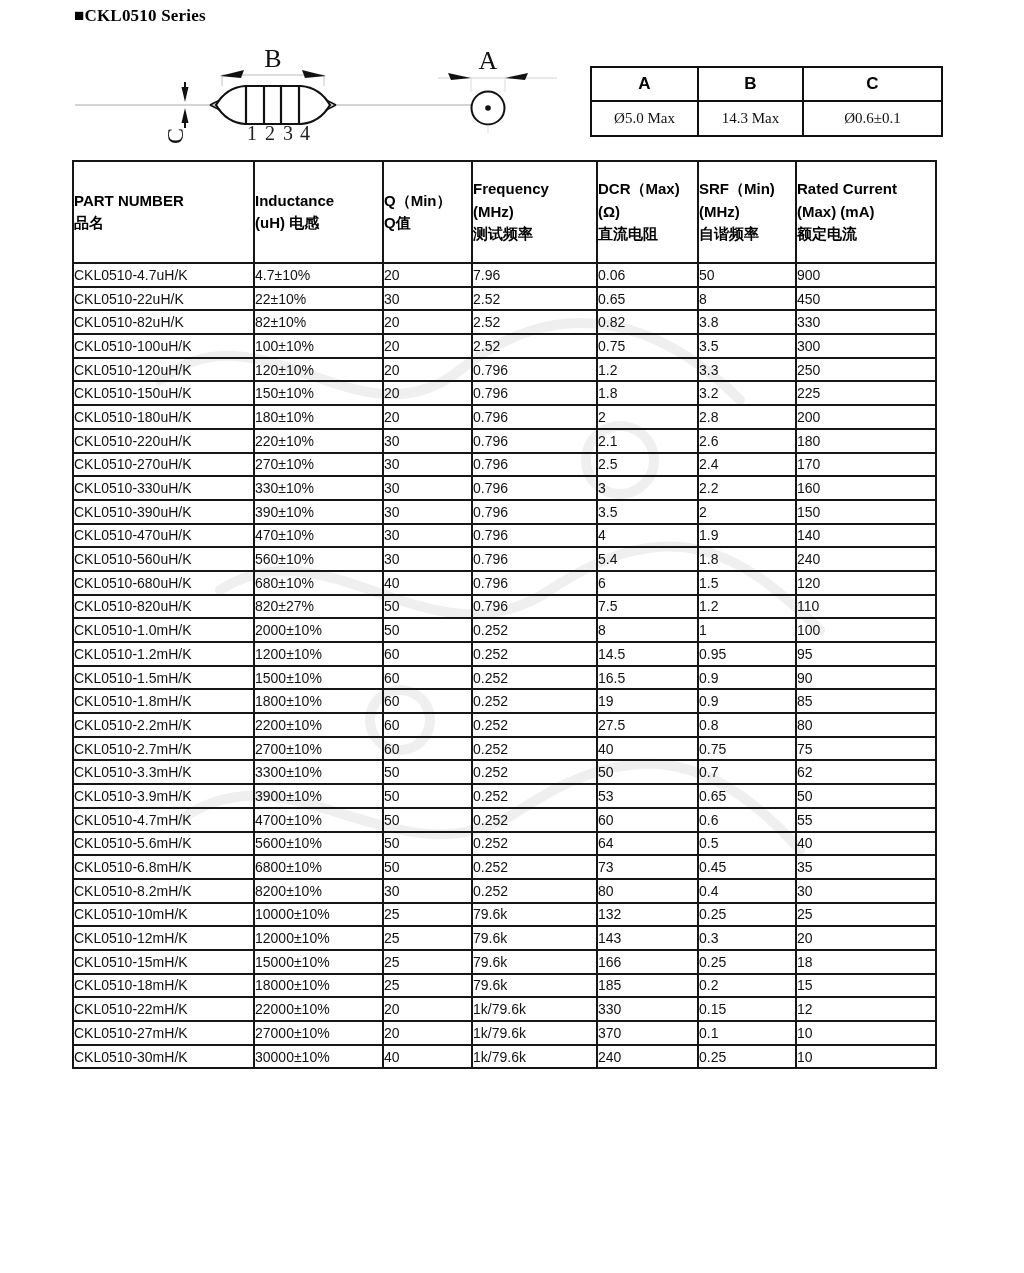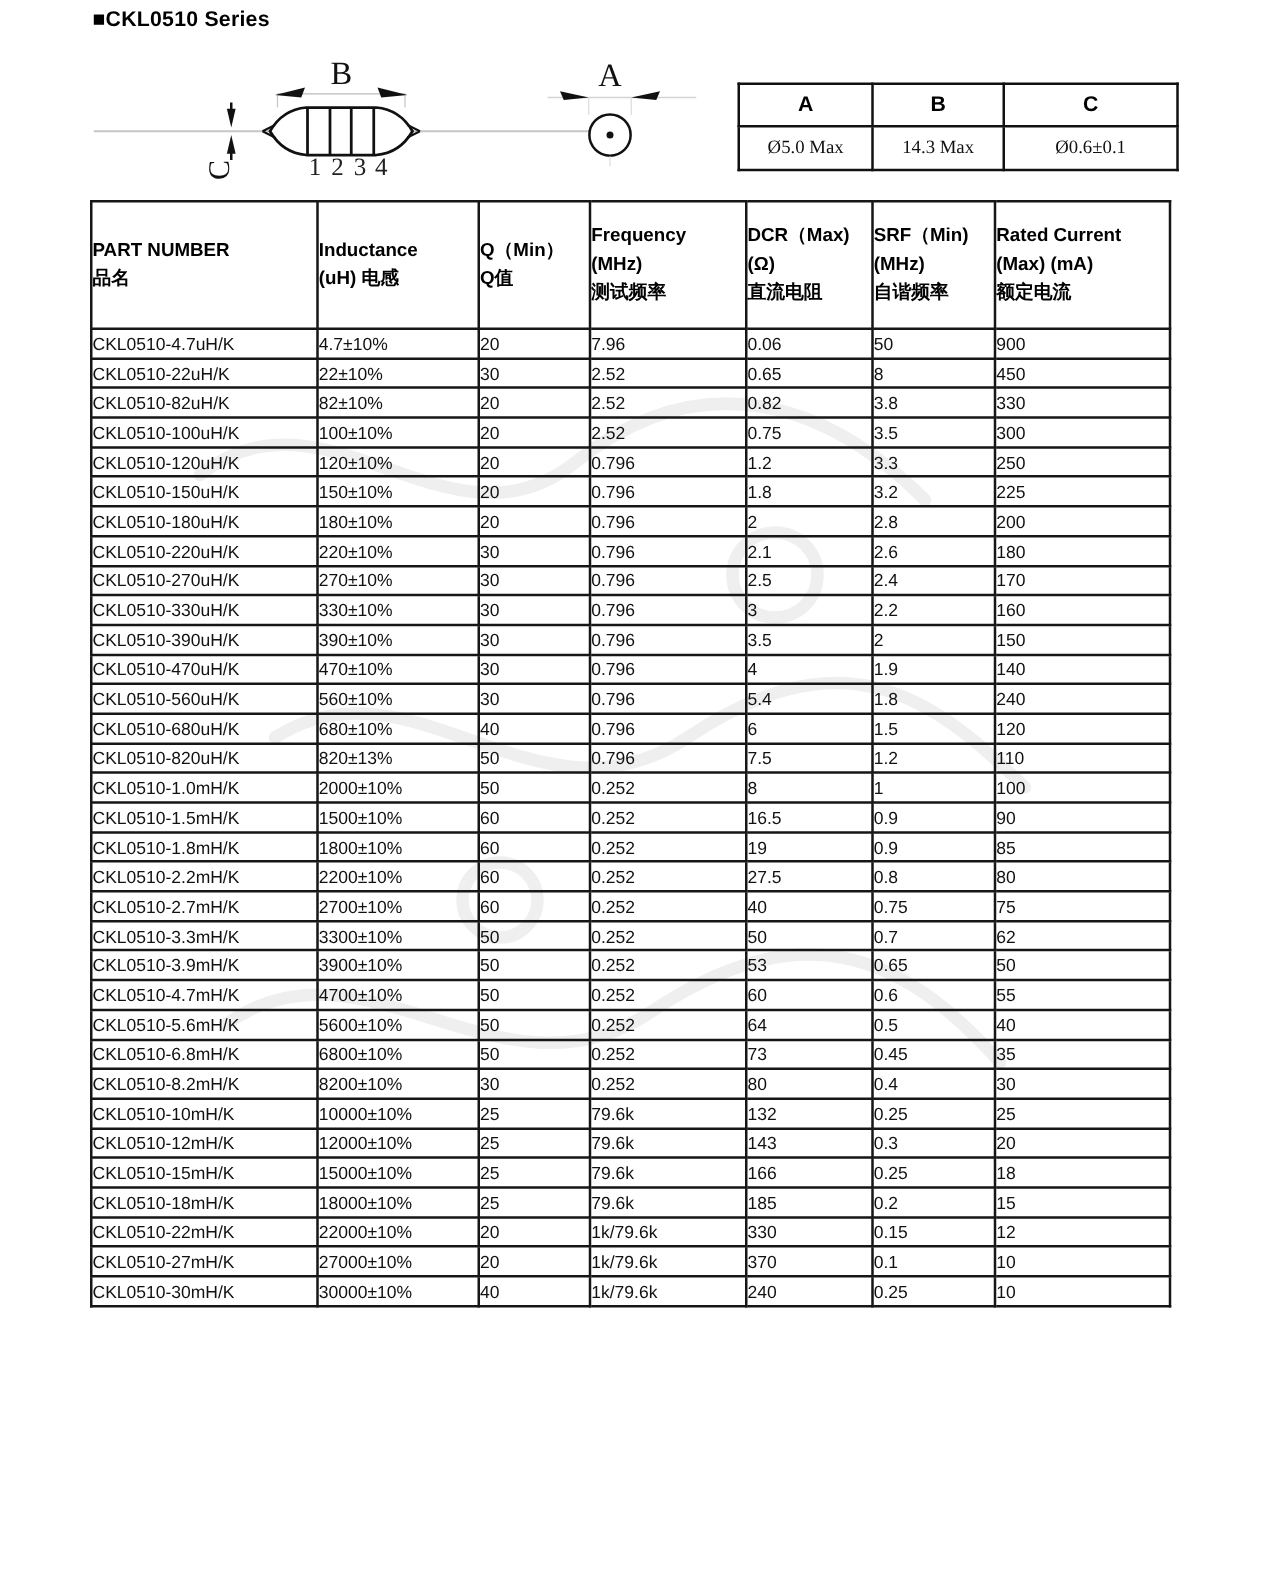--- a/index.html
+++ b/index.html
@@ -3,21 +3,21 @@
 <meta charset="utf-8">
 <style>
   html,body{margin:0;padding:0;}
   body{
     width:1024px;height:1273px;background:#ffffff;position:relative;
     font-family:"Liberation Sans", sans-serif;color:#111;
     -webkit-font-smoothing:antialiased;
   }
   .page-title{
     position:absolute;left:74px;top:6px;margin:0;
-    font-size:17px;font-weight:bold;letter-spacing:0.2px;color:#000;
+    font-size:17px;font-weight:bold;letter-spacing:0.2px;color:#000;font-family:Liberation Serif, serif;
   }
   .drawing{position:absolute;left:60px;top:38px;}
   .watermark{position:absolute;left:100px;top:260px;z-index:0;pointer-events:none;}
 
   
   .dim-table{
     position:absolute;left:590px;top:66px;width:345px;
     border-collapse:collapse;table-layout:fixed;text-align:center;z-index:1;
     background:#fff;
   }
@@ -277,35 +277,44 @@
         <td>CKL0510-680uH/K</td>
         <td>680±10%</td>
         <td>40</td>
         <td>0.796</td>
         <td>6</td>
         <td>1.5</td>
         <td>120</td>
       </tr>
       <tr>
         <td>CKL0510-820uH/K</td>
-        <td>820±13%</td>
+        <td>820±27%</td>
         <td>50</td>
         <td>0.796</td>
         <td>7.5</td>
         <td>1.2</td>
         <td>110</td>
       </tr>
       <tr>
         <td>CKL0510-1.0mH/K</td>
         <td>2000±10%</td>
         <td>50</td>
         <td>0.252</td>
         <td>8</td>
         <td>1</td>
         <td>100</td>
+      </tr>
+      <tr>
+        <td>CKL0510-1.2mH/K</td>
+        <td>1200±10%</td>
+        <td>60</td>
+        <td>0.252</td>
+        <td>14.5</td>
+        <td>0.95</td>
+        <td>95</td>
       </tr>
       <tr>
         <td>CKL0510-1.5mH/K</td>
         <td>1500±10%</td>
         <td>60</td>
         <td>0.252</td>
         <td>16.5</td>
         <td>0.9</td>
         <td>90</td>
       </tr>

